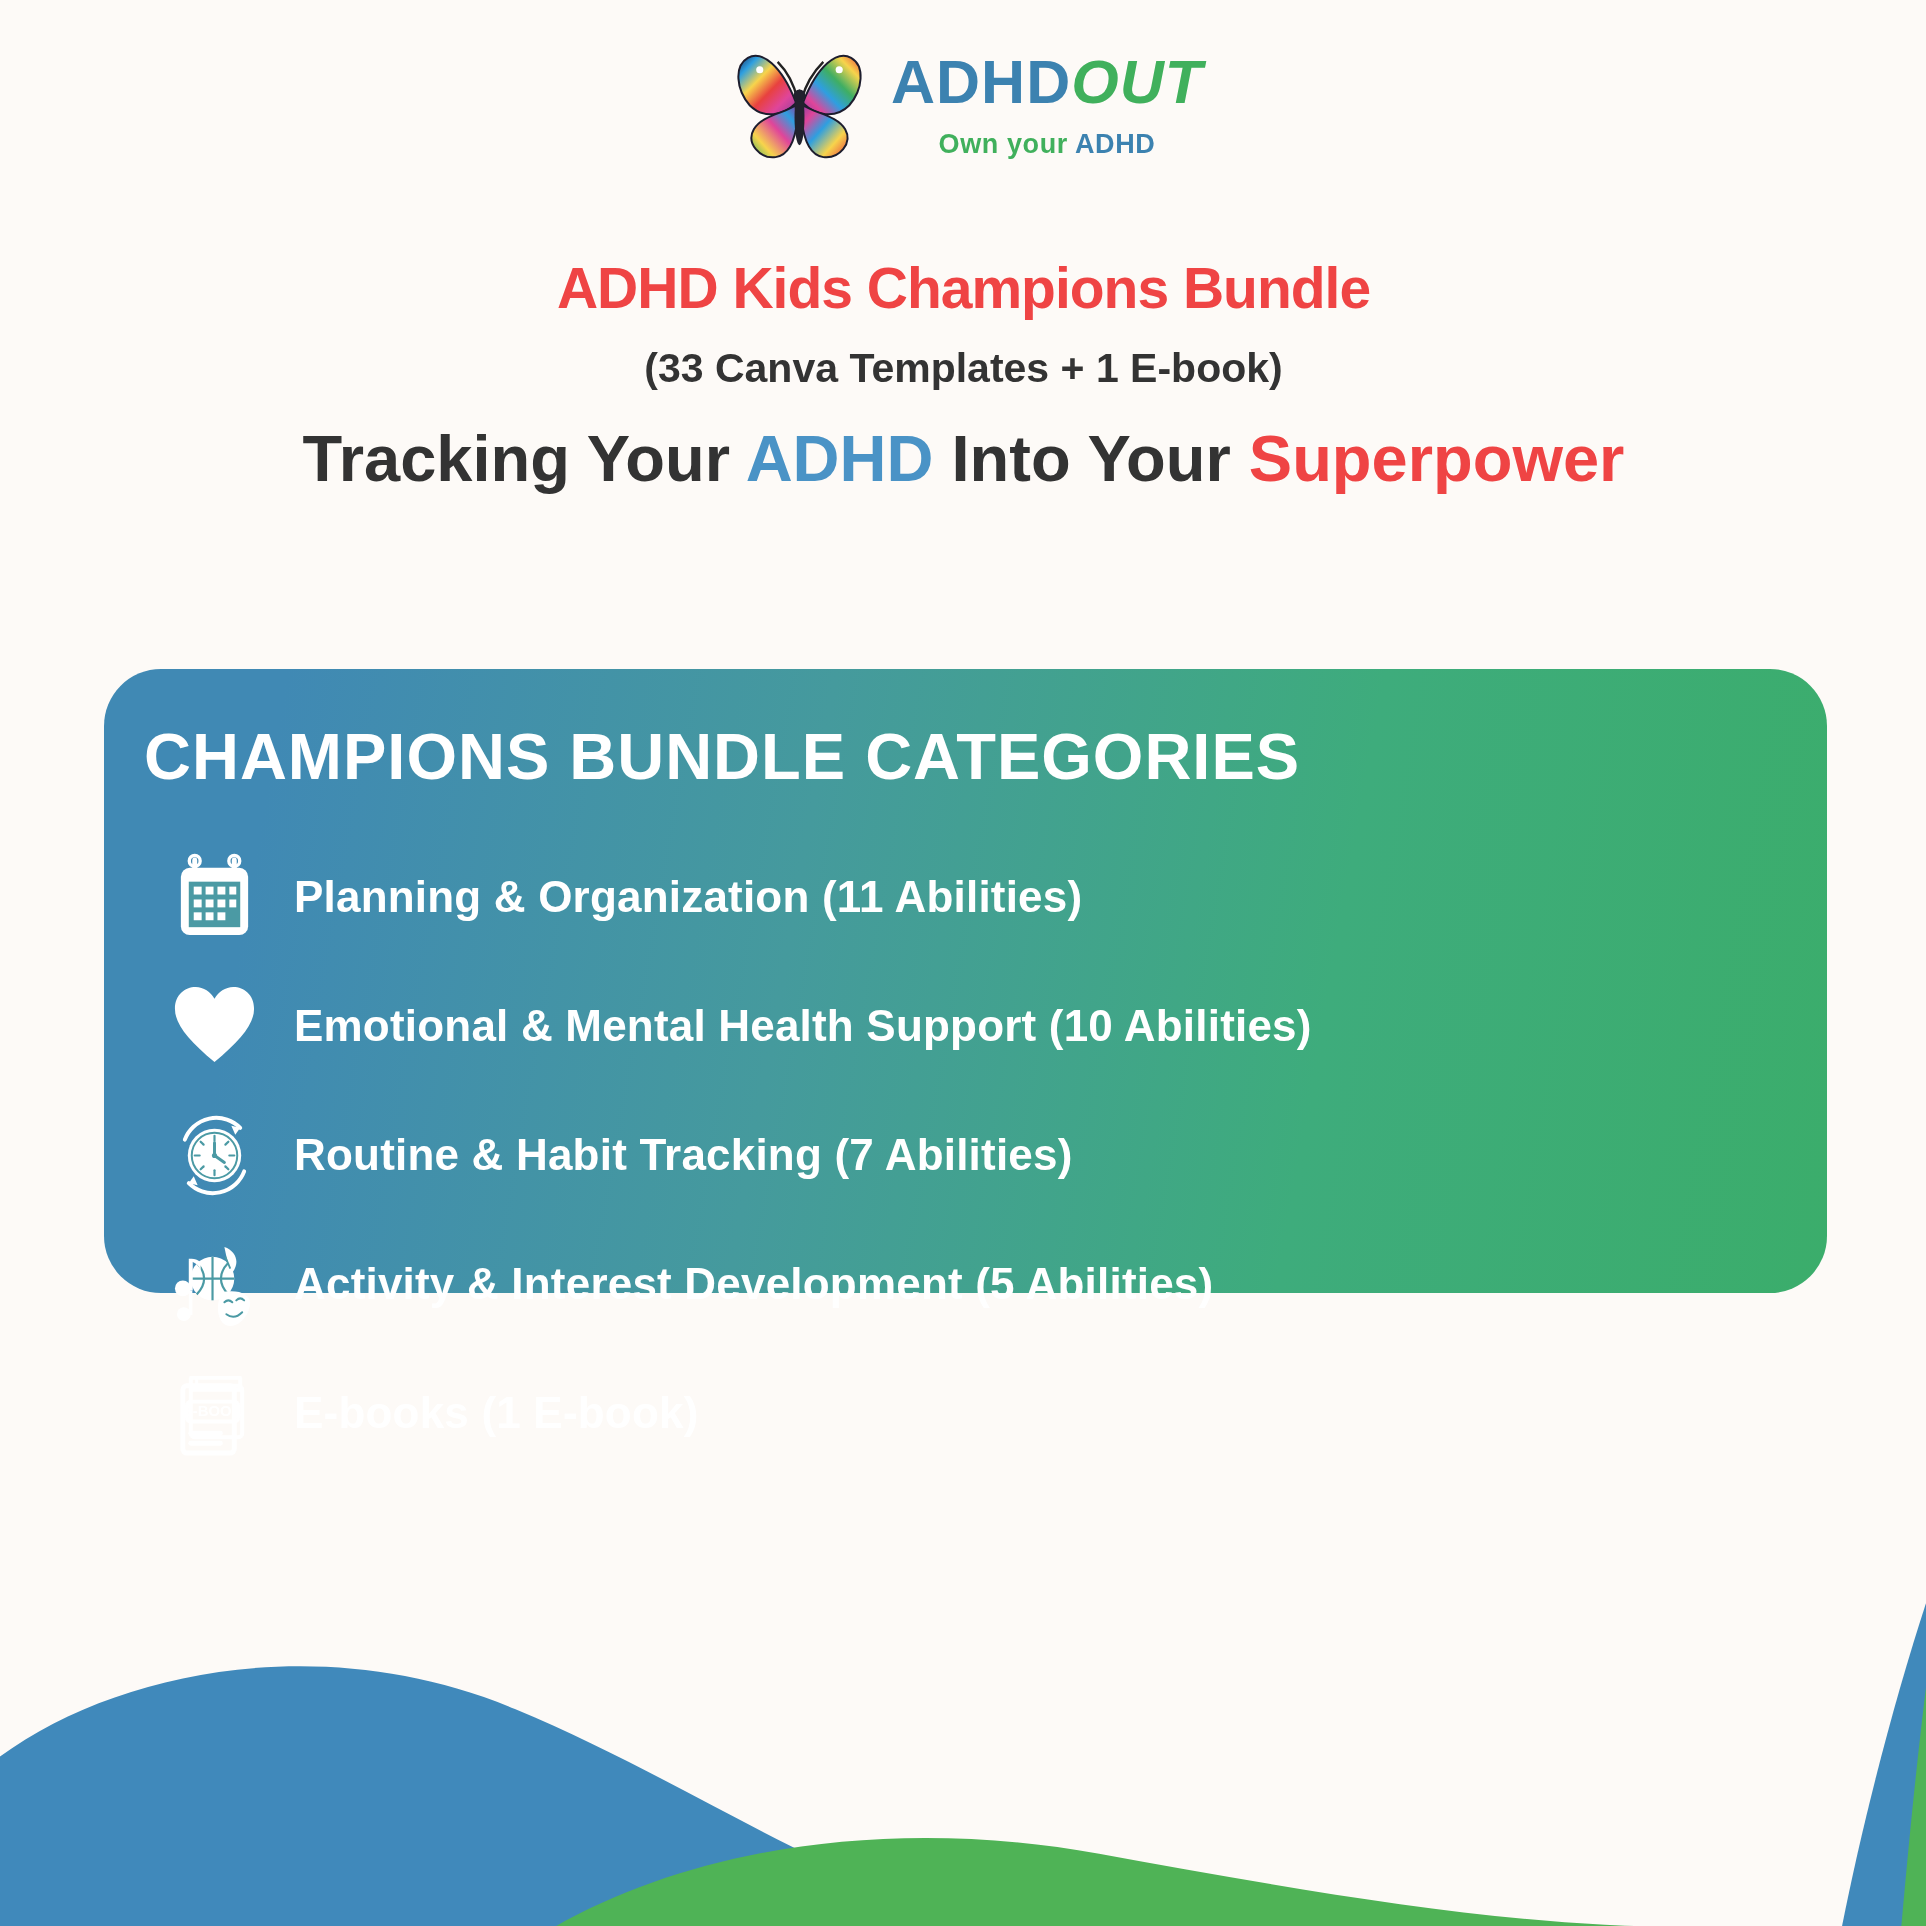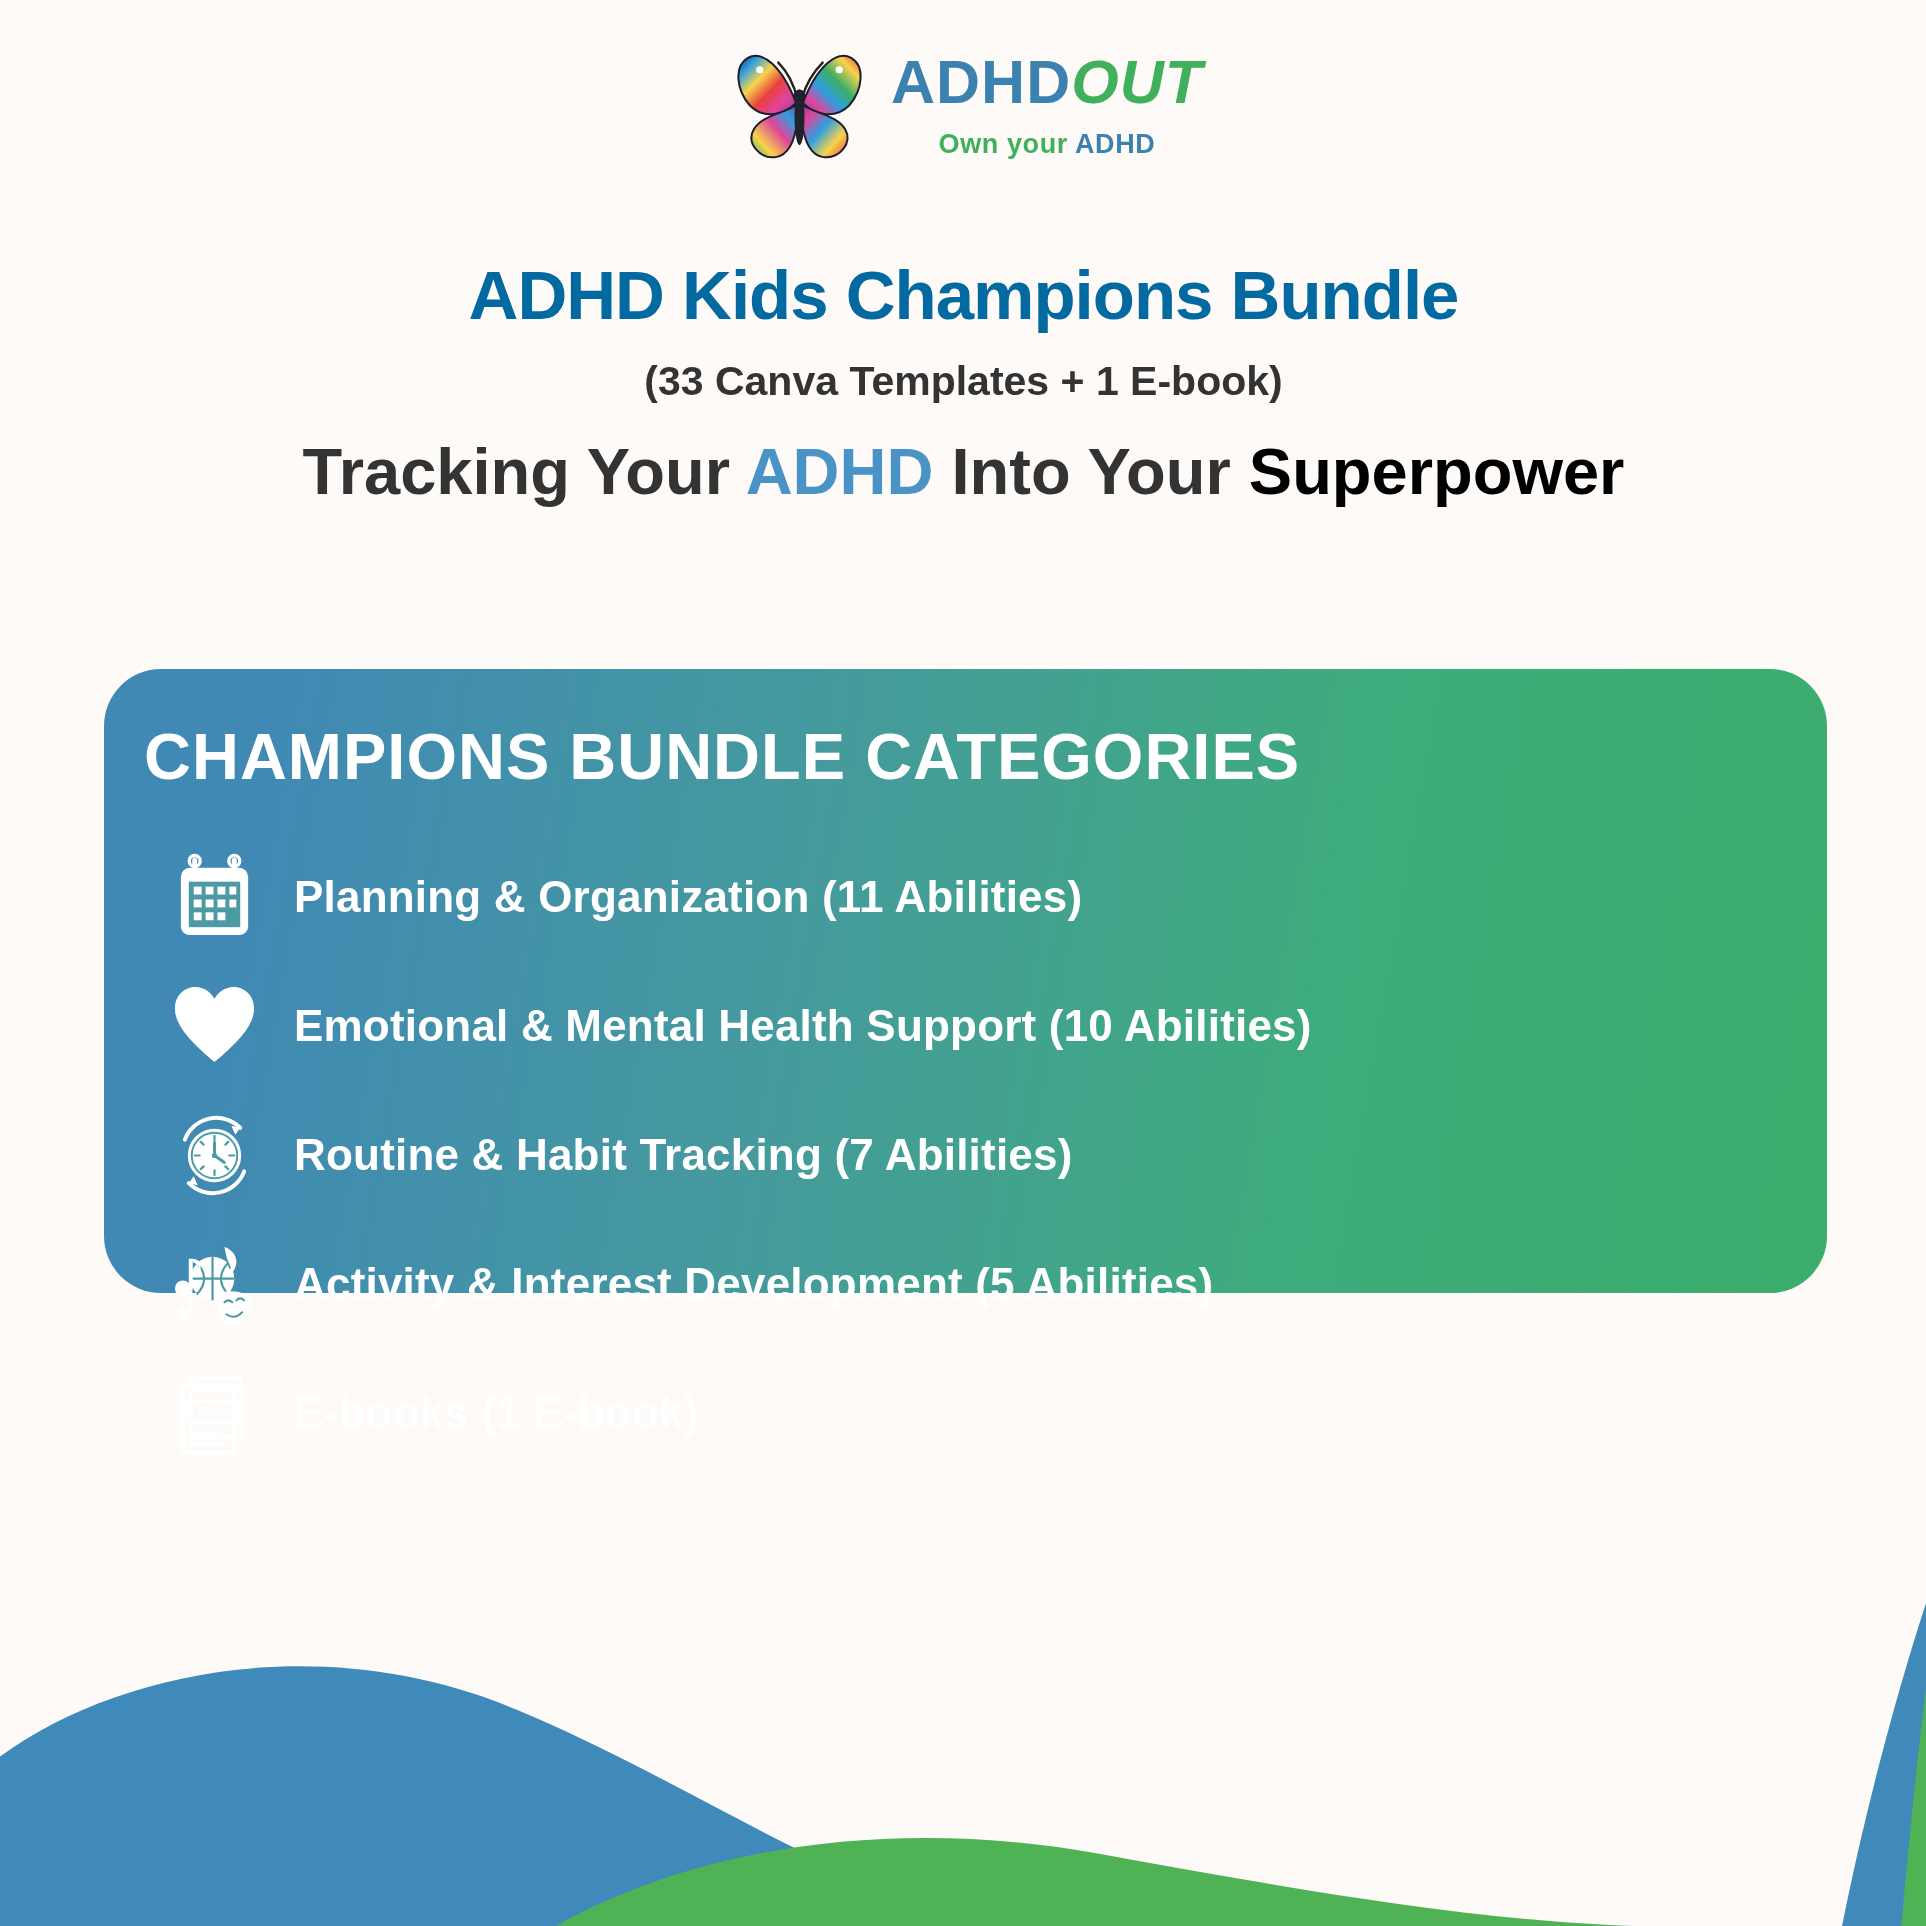--- a/index.html
+++ b/index.html
@@ -30,31 +30,31 @@
   .brand .b-green { color:#40b05c; font-style:italic; font-weight:bold; }
   .tagline {
     font-size:27px; font-weight:bold; letter-spacing:0.6px; margin-top:16px;
   }
   .tagline .t-green { color:#40b05c; }
   .tagline .t-blue { color:#3c82b0; }
 
   
   .headings { position:absolute; top:257px; left:0; width:1927px; text-align:center; z-index:2; }
   .title {
-    font-size:69px; font-weight:bold; color:#0369a1; letter-spacing:-1px;
+    font-size:57px; font-weight:bold; color:#ef4444; letter-spacing:-1px;
     line-height:1.12;
   }
   .subtitle {
     font-size:41px; font-weight:bold; color:#333333; margin-top:24px; line-height:1.15;
   }
   .tagline2 {
     font-size:65px; font-weight:bold; color:#333333; margin-top:30px; line-height:1.15;
   }
   .tagline2 .hl-blue { color:#4a93c6; }
-  .tagline2 .hl-green { color:#000000; }
+  .tagline2 .hl-green { color:#ef4444; }
 
   
   .card {
     position:absolute; left:104px; top:669px; width:1723px; height:624px;
     border-radius:57px;
     background:linear-gradient(100deg, #4089b4 0%, #4089b4 10%, #459a9d 40%, #3eac7c 70%, #3bad6b 100%);
     z-index:2;
     padding:38px 0 0 0;
   }
   .card-title {

